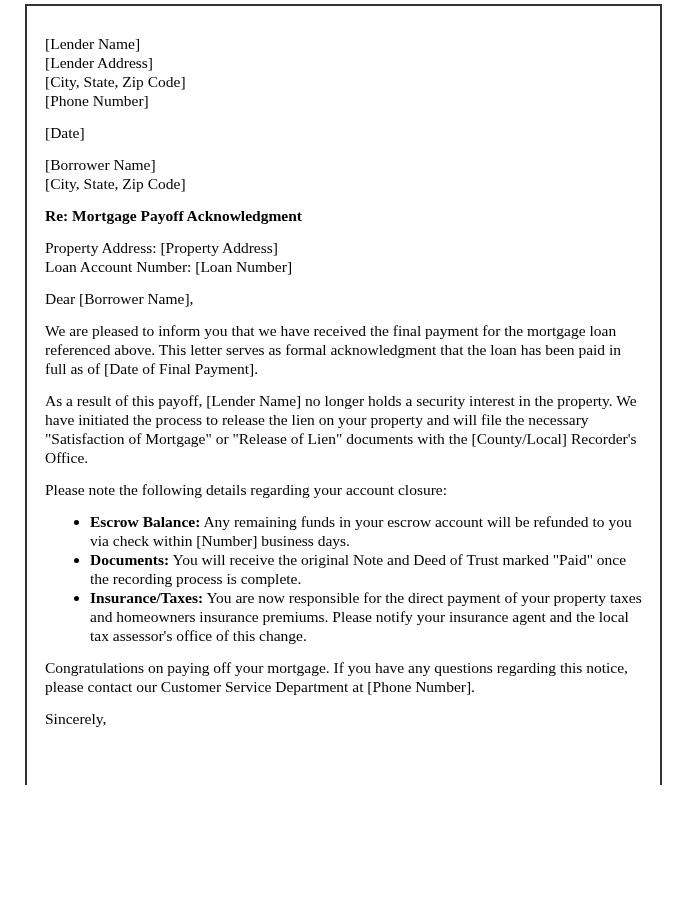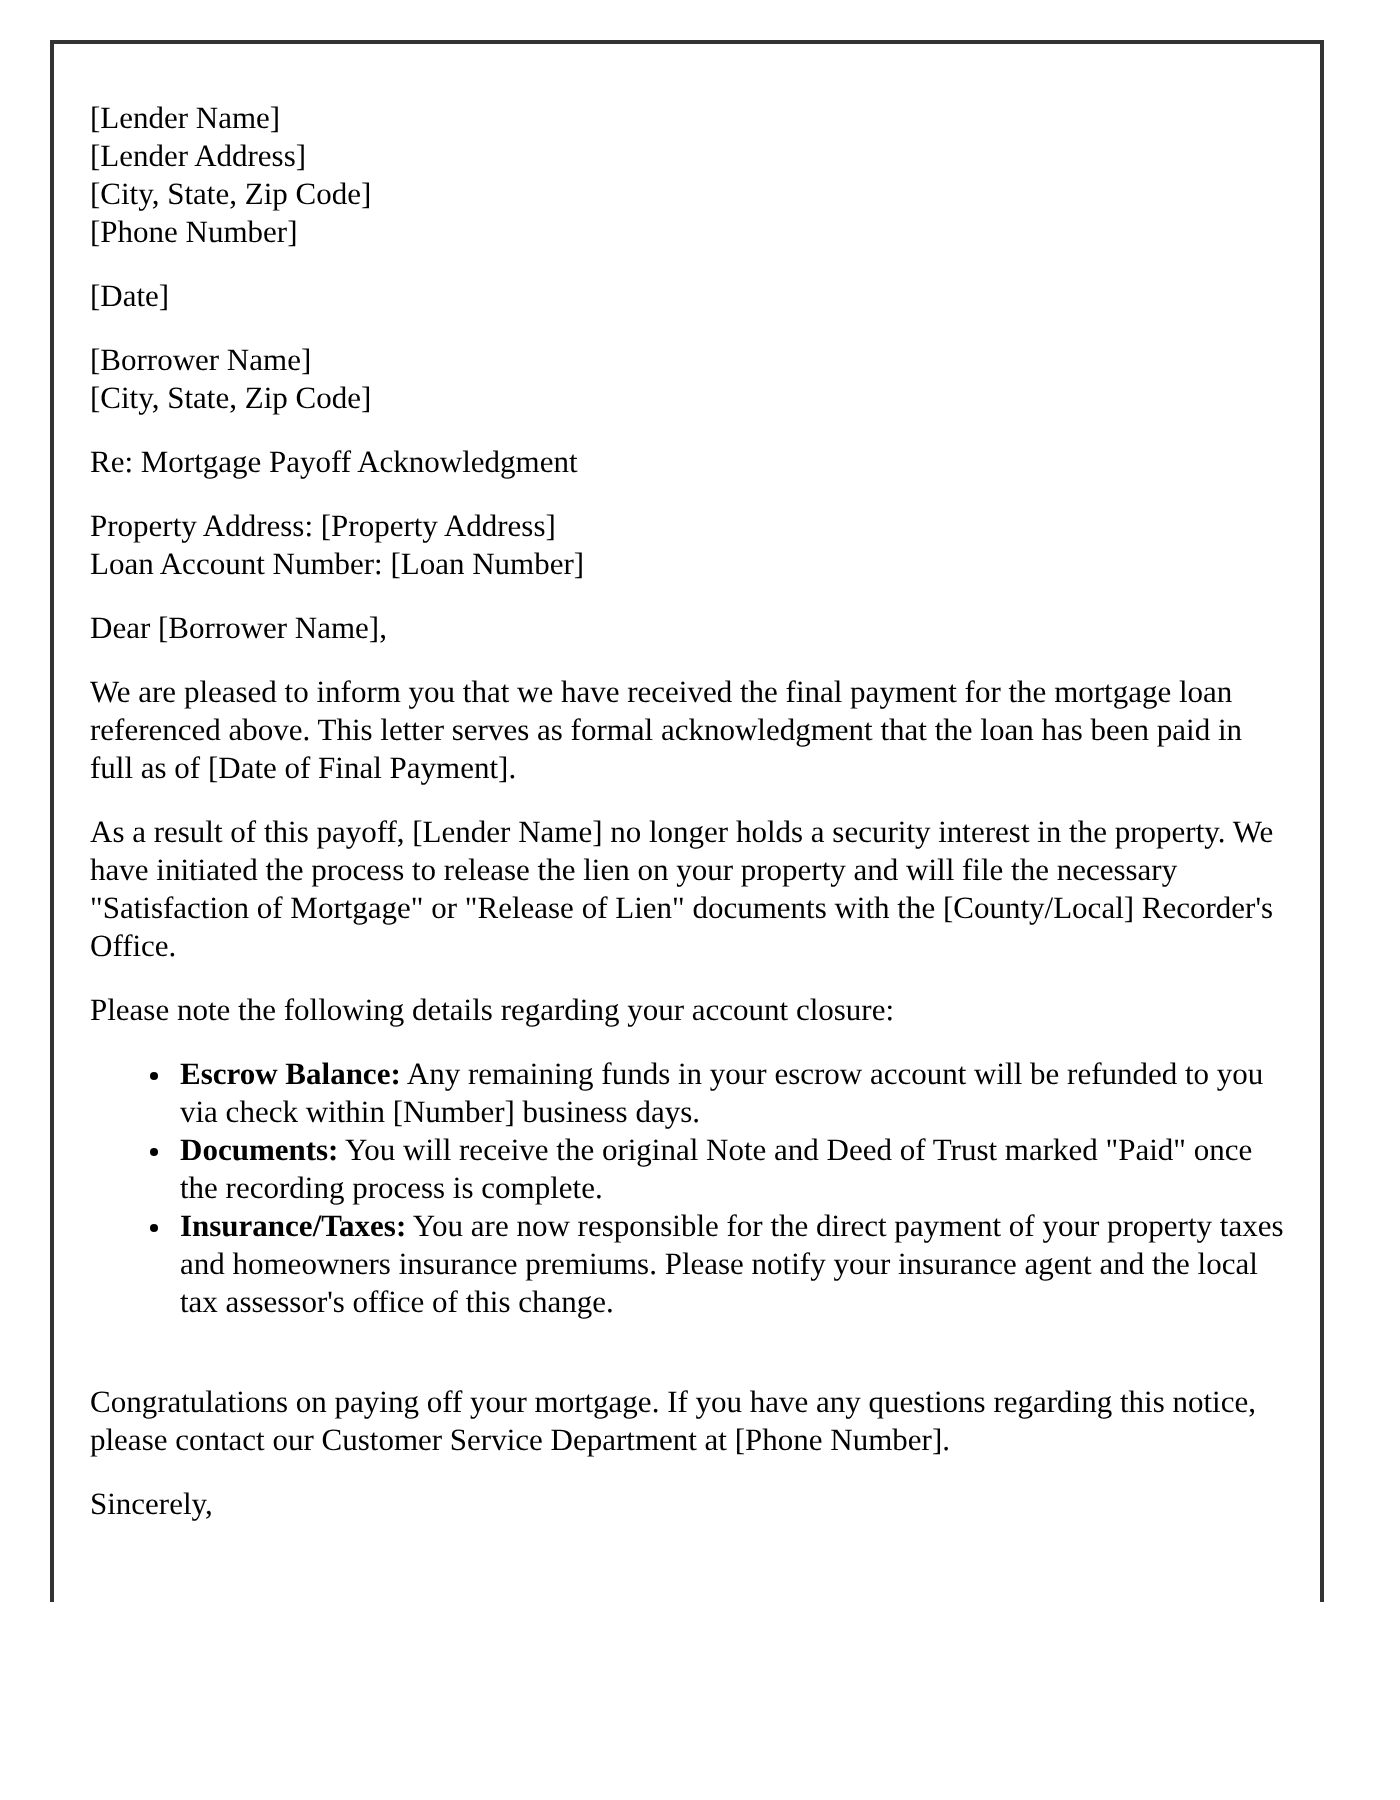--- a/index.html
+++ b/index.html
@@ -10,35 +10,35 @@
     position: relative;
     overflow: hidden;
     font-family: "Liberation Serif", "DejaVu Serif", serif;
     font-size: 15.5px;
     line-height: 19px;
     color: #000000;
   }
   .page {
     position: absolute;
     left: 25px;
-    top: 20px;
+    top: 4px;
     width: 637px;
     height: 781px;
     box-sizing: border-box;
     background: #ffffff;
     border: 2px solid #333333;
     border-bottom: none;
     padding: 28px 15px 0 18px;
     overflow: hidden;
   }
   .blk { margin: 0 0 13px 0; }
-  .subject { font-weight: normal; }
+  .subject { font-weight: bold; }
   .b { font-weight: bold; }
   ul.bullets {
-    margin: 0 0 31px 0;
+    margin: 0 0 13px 0;
     padding: 0 0 0 45px;
     list-style: disc outside;
   }
   ul.bullets li { margin: 0; padding: 0; }
 </style>
 </head>
 <body style="background: rgb(255, 255, 255); color: rgb(0, 0, 0);">
 
 <div class="page" style="border-color: rgb(51, 51, 51); background: rgb(255, 255, 255);">
 

